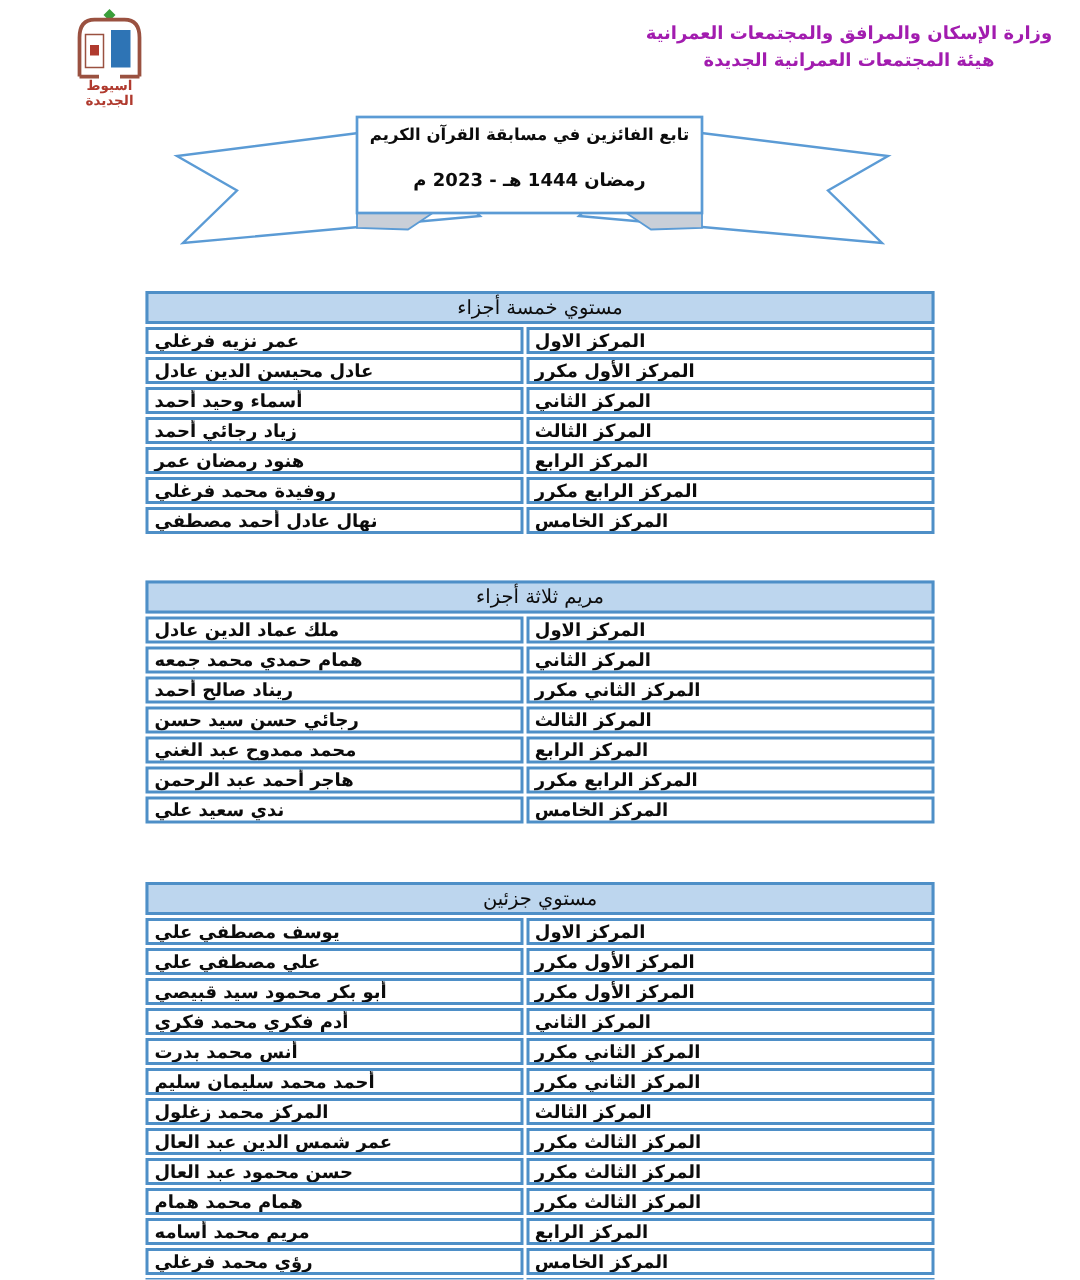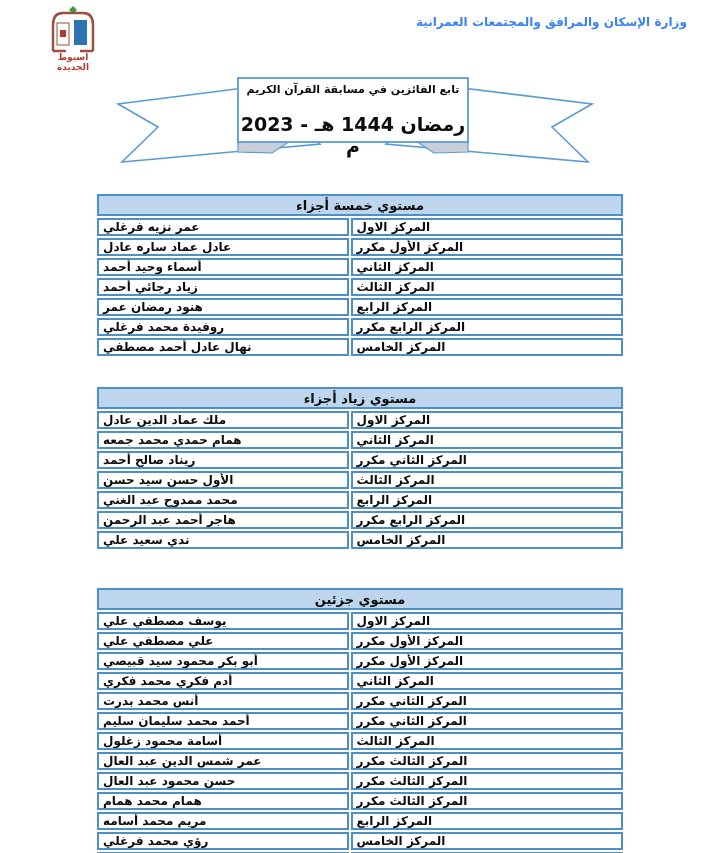--- a/index.html
+++ b/index.html
@@ -2,48 +2,49 @@
 <html style="--table-border: #4e8fc7; --header-fill: #bdd6ee; --ribbon-stroke: #5b9bd5; --fold-gray: #c9cfd8; --logo-arch: #9a5140; --logo-blue: #2e74b5; --logo-green: #3a9e3a; --logo-red: #b03a2e;"><head>
 <meta charset="utf-8">
 <style>
   html,body{margin:0;padding:0;}
   body{
     width:720px;height:853px;background:#ffffff;position:relative;overflow:hidden;
     font-family:"DejaVu Sans", sans-serif;color:#111;
   }
   .ministry{
     position:absolute;top:13px;right:4px;width:300px;
-    text-align:left;direction:rtl;font-weight:bold;font-size:12px;line-height:18px;color:#3b82f6;
+    text-align:center;direction:rtl;font-weight:bold;font-size:12px;line-height:18px;color:#a21caf;
   }
   .logo{position:absolute;left:44px;top:5px;width:58px;height:70px;}
   .banner{position:absolute;left:110px;top:72px;width:490px;height:100px;}
   .banner svg{position:absolute;left:0;top:0;}
   .banner-text{position:absolute;left:128px;width:230px;text-align:center;direction:rtl;font-weight:bold;color:#0c0c0c;}
   .banner-line1{top:11px;font-size:11px;}
-  .banner-line2{top:41px;font-size:19px;}
+  .banner-line2{top:41px;font-size:12px;}
   .tblwrap{position:absolute;left:95px;width:530px;}
   #tbl1{top:192px;} #tbl2{top:385px;} #tbl3{top:586px;}
   table{width:100%;border-collapse:separate;border-spacing:2px 2px;direction:rtl;table-layout:fixed;}
   th.title{
     background:var(--header-fill,#bdd6ee);border:2px solid var(--table-border,#4e8fc7);
-    font-size:13px;font-weight:bold;height:18px;padding:0;color:#0c0c0c;
+    font-size:13px;font-weight:normal;height:18px;padding:0;color:#0c0c0c;
   }
   td{
     background:#fff;border:2px solid var(--table-border,#4e8fc7);
     font-size:12px;font-weight:bold;text-align:left;vertical-align:middle;
     height:14px;padding:0 4px;white-space:nowrap;overflow:hidden;color:#0c0c0c;
   }
   #tbl3 td{height:13px;}
   col.rank{width:52%;} col.name{width:48%;}
 </style>
 </head>
 <body>
 
 <div class="ministry">
   <div>وزارة الإسكان والمرافق والمجتمعات العمرانية</div>
+  <div>هيئة المجتمعات العمرانية الجديدة</div>
 </div>
 
 <div class="logo">
   <svg width="58" height="70" viewBox="0 0 58 70">
     <path d="M29,1 L33,5 L29,9 L25,5 Z" style="fill:var(--logo-green,#3a9e3a);"></path>
     <path d="M9,46 V20 Q9,8 19,8 H39 Q49,8 49,20 V46" style="fill:none;stroke:var(--logo-arch,#9a5140);stroke-width:2.5;"></path>
     <line x1="9" y1="46" x2="22" y2="46" style="stroke:var(--logo-arch,#9a5140);stroke-width:2.5;"></line>
     <line x1="36" y1="46" x2="49" y2="46" style="stroke:var(--logo-arch,#9a5140);stroke-width:2.5;"></line>
     <rect x="13" y="18" width="12" height="22" style="fill:#ffffff;stroke:var(--logo-arch,#9a5140);stroke-width:1;"></rect>
     <rect x="16" y="25" width="6" height="7" style="fill:var(--logo-red,#b03a2e);"></rect>
@@ -80,21 +81,21 @@
           <th class="title" colspan="2">مستوي خمسة أجزاء</th>
         </tr>
     </thead>
     <tbody>
         <tr>
           <td>المركز الاول</td>
           <td>عمر نزيه فرغلي</td>
         </tr>
         <tr>
           <td>المركز الأول مكرر</td>
-          <td>عادل عماد ساره عادل</td>
+          <td>عادل محيسن الدين عادل</td>
         </tr>
         <tr>
           <td>المركز الثاني</td>
           <td>أسماء وحيد أحمد</td>
         </tr>
         <tr>
           <td>المركز الثالث</td>
           <td>زياد رجائي أحمد</td>
         </tr>
         <tr>
@@ -114,39 +115,39 @@
 </div>
 
 <div class="tblwrap" id="tbl2">
   <table>
     <colgroup>
         <col class="rank">
         <col class="name">
       </colgroup>
     <thead>
       <tr>
-          <th class="title" colspan="2">مستوي زياد أجزاء</th>
+          <th class="title" colspan="2">مريم ثلاثة أجزاء</th>
         </tr>
     </thead>
     <tbody>
         <tr>
           <td>المركز الاول</td>
           <td>ملك عماد الدين عادل</td>
         </tr>
         <tr>
           <td>المركز الثاني</td>
           <td>همام حمدي محمد جمعه</td>
         </tr>
         <tr>
           <td>المركز الثاني مكرر</td>
           <td>ريناد صالح أحمد</td>
         </tr>
         <tr>
           <td>المركز الثالث</td>
-          <td>الأول حسن سيد حسن</td>
+          <td>رجائي حسن سيد حسن</td>
         </tr>
         <tr>
           <td>المركز الرابع</td>
           <td>محمد ممدوح عبد الغني</td>
         </tr>
         <tr>
           <td>المركز الرابع مكرر</td>
           <td>هاجر أحمد عبد الرحمن</td>
         </tr>
         <tr>
@@ -188,21 +189,21 @@
         <tr>
           <td>المركز الثاني مكرر</td>
           <td>أنس محمد بدرت</td>
         </tr>
         <tr>
           <td>المركز الثاني مكرر</td>
           <td>أحمد محمد سليمان سليم</td>
         </tr>
         <tr>
           <td>المركز الثالث</td>
-          <td>أسامة محمود زغلول</td>
+          <td>المركز محمد زغلول</td>
         </tr>
         <tr>
           <td>المركز الثالث مكرر</td>
           <td>عمر شمس الدين عبد العال</td>
         </tr>
         <tr>
           <td>المركز الثالث مكرر</td>
           <td>حسن محمود عبد العال</td>
         </tr>
         <tr>

